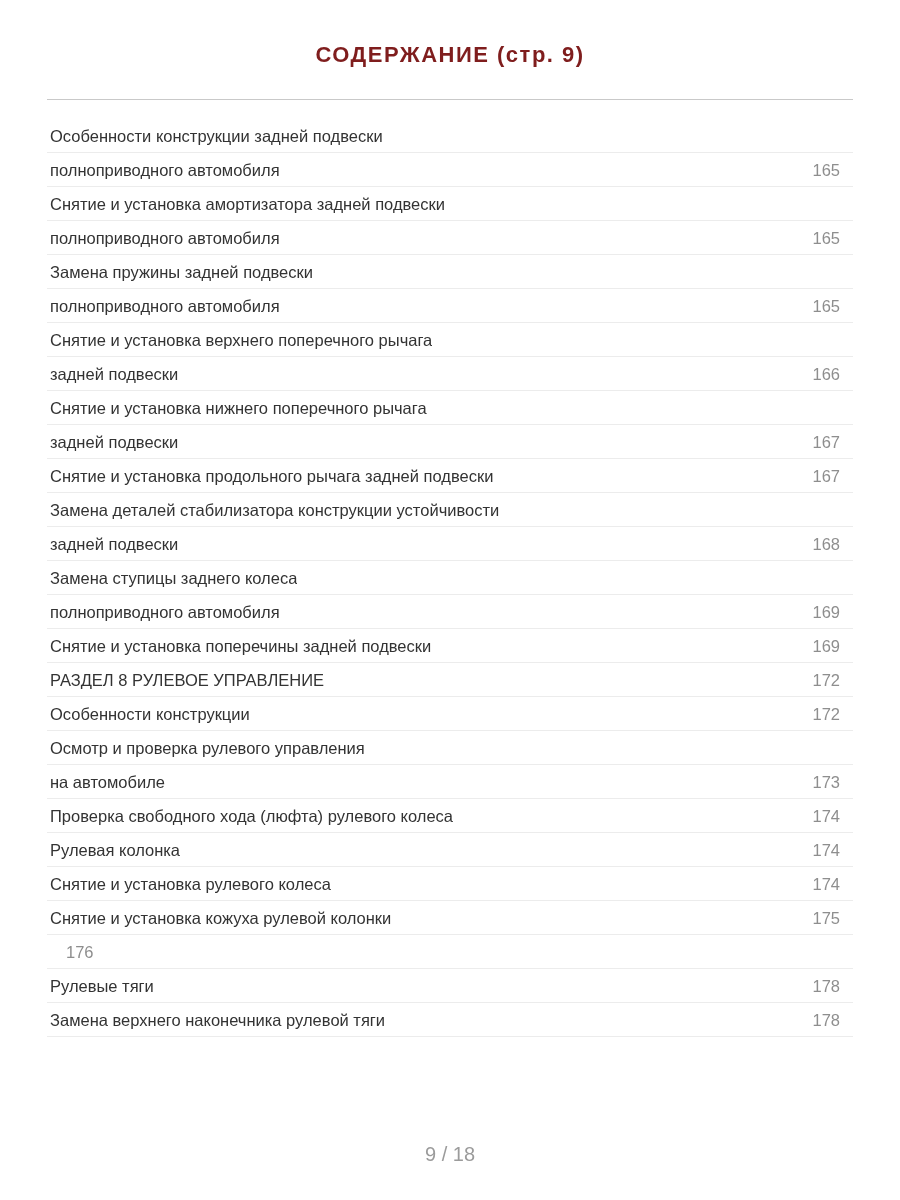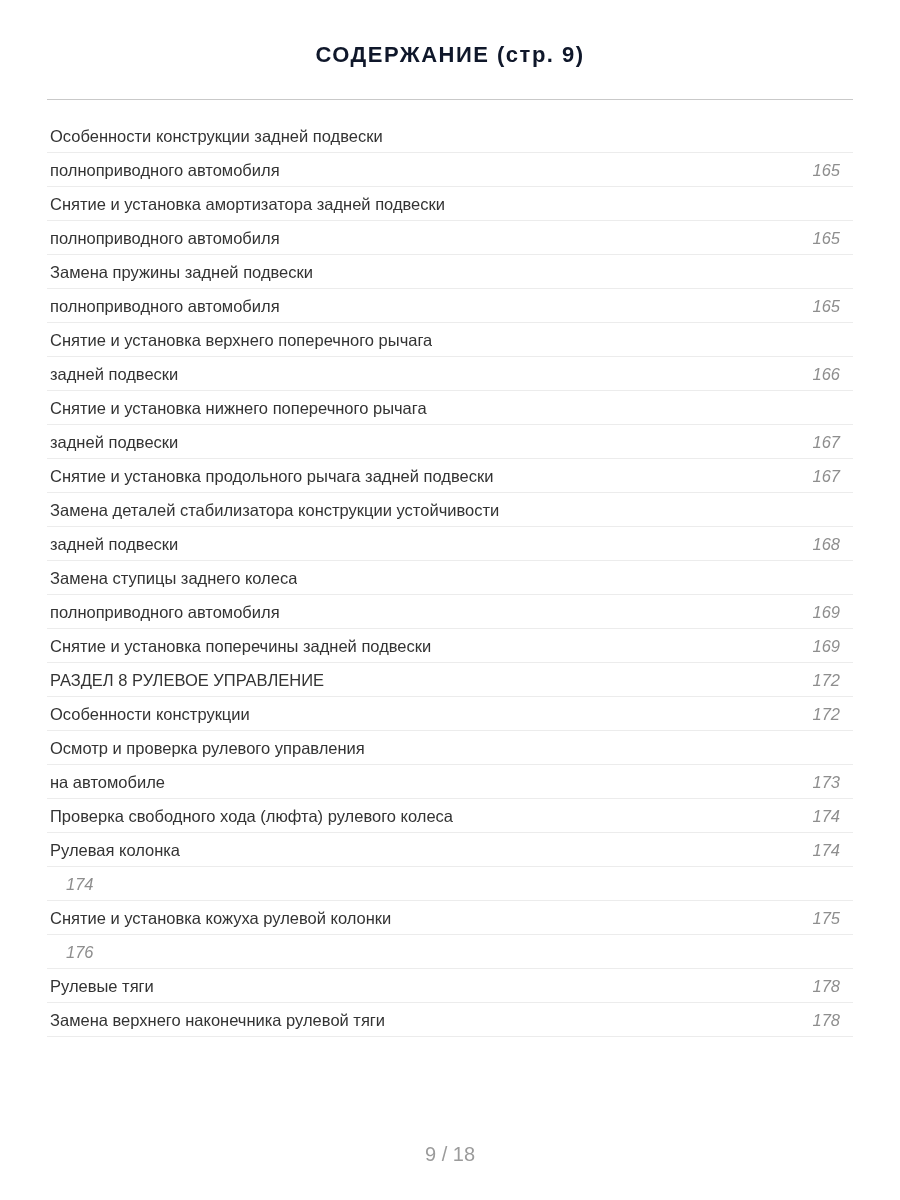--- a/index.html
+++ b/index.html
@@ -15,21 +15,21 @@
     background: #ffffff;
     overflow: hidden;
   }
   .page-title {
     margin-top: 42px;
     text-align: center;
     font-size: 22px;
     font-weight: bold;
     letter-spacing: 1.5px;
     line-height: 25px;
-    color: #0f172a;
+    color: #7f1d1d;
   }
   .title-divider {
     margin: 32px 47px 0 47px;
     border-top: 1px solid #c9c9c9;
     height: 0;
   }
   .toc {
     margin: 19px 47px 0 47px;
   }
   .toc-row {
@@ -46,21 +46,20 @@
   }
   .toc-label {
     color: #333333;
     overflow: hidden;
     text-overflow: ellipsis;
   }
   .toc-page {
     color: #8e8e8e;
     margin-left: 16px;
     flex: 0 0 auto;
-    font-style: italic;
   }
   .footer {
     position: absolute;
     top: 1143px;
     left: 0;
     width: 100%;
     text-align: center;
     font-size: 20px;
     color: #9b9b9b;
   }
@@ -157,20 +156,21 @@
       </div>
       <div class="toc-row">
         <span class="toc-label">Проверка свободного хода (люфта) рулевого колеса</span>
         <span class="toc-page">174</span>
       </div>
       <div class="toc-row">
         <span class="toc-label">Рулевая колонка</span>
         <span class="toc-page">174</span>
       </div>
       <div class="toc-row">
+        <span class="toc-label">Снятие и установка рулевого колеса</span>
         <span class="toc-page">174</span>
       </div>
       <div class="toc-row">
         <span class="toc-label">Снятие и установка кожуха рулевой колонки</span>
         <span class="toc-page">175</span>
       </div>
       <div class="toc-row">
         <span class="toc-page">176</span>
       </div>
       <div class="toc-row">

